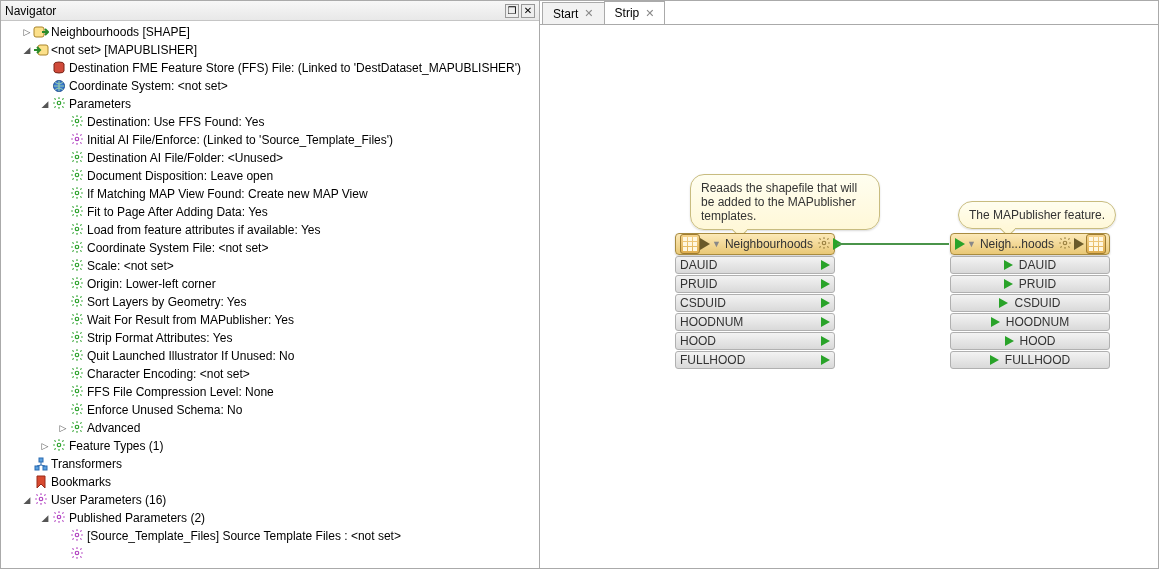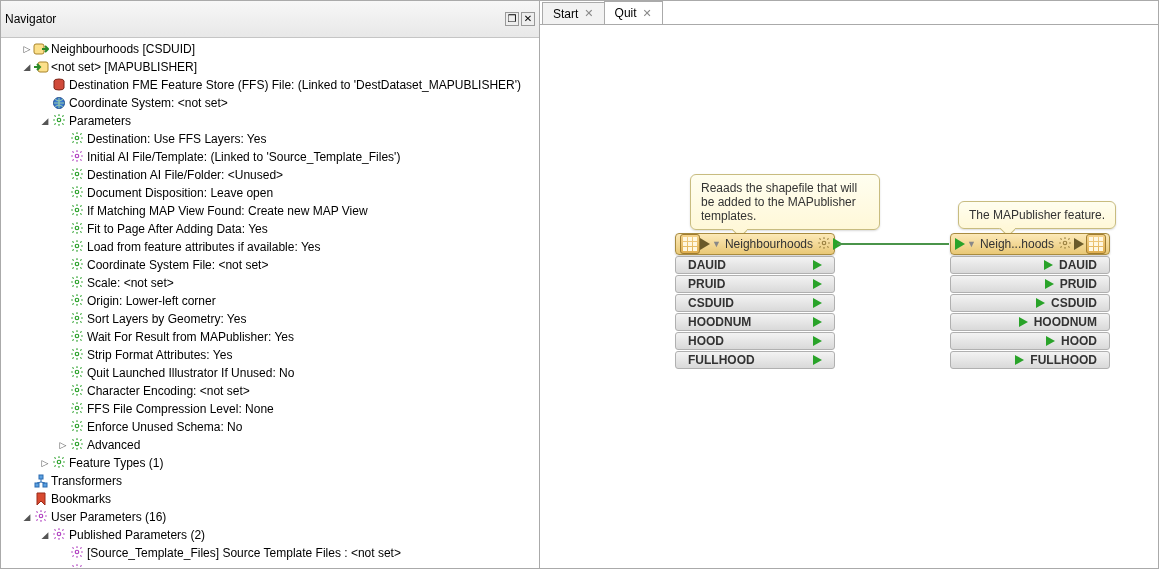--- a/index.html
+++ b/index.html
@@ -1,20 +1,20 @@
 <!DOCTYPE html>
 <html><head>
 <meta charset="utf-8">
 <style>
 * { box-sizing: border-box; margin: 0; padding: 0; font-family: "Segoe UI", Tahoma, sans-serif; font-size: 12px; }
 body { background: #fff; width: 1159px; height: 569px; display: flex; overflow: hidden; }
 .panel { border: 1px solid #aaa; display: flex; flex-direction: column; }
 .navigator { width: 540px; height: 100%; }
 .main-area { flex: 1; height: 100%; display: flex; flex-direction: column; border-left: none; }
-.panel-header { background: linear-gradient(#f7f7f7,#e8e8e8); border-bottom: 1px solid #c5c5c5; height: 37px; display: flex; align-items: center; padding: 0 4px; }
+.panel-header { background: linear-gradient(#f7f7f7,#e8e8e8); border-bottom: 1px solid #c5c5c5; height: 20px; display: flex; align-items: center; padding: 0 4px; }
 .panel-title { flex: 1; }
 .hdr-btn { width: 14px; height: 14px; border: 1px solid #999; background: #eee; margin-left: 2px; display: flex; align-items: center; justify-content: center; cursor: pointer; font-size: 10px; line-height: 1; }
 .tree-wrap { flex: 1; overflow: auto; position: relative; padding: 2px 0 2px 2px; }
 .tree-wrap::-webkit-scrollbar { width: 16px; }
 .tree-wrap::-webkit-scrollbar-track { background: #f0f0f0; border-left: 1px solid #ddd;}
 .tree-wrap::-webkit-scrollbar-thumb { background: #c2c2c2; border: 1px solid #a0a0a0; }
 .ti { display: flex; align-items: center; height: 18px; white-space: nowrap; cursor: default; }
 .tw { width: 12px; display: flex; align-items: center; justify-content: center; color: #555;}
 .twistyn { font-size: 9px; }
 .ic { width: 16px; height: 16px; display: flex; align-items: center; justify-content: center; margin-right: 2px;}
@@ -28,35 +28,35 @@
 .db svg { fill:#b03030; stroke:#6a1a1a;}
 .globe svg {}
 .xf svg { }
 .bm svg { fill:#d04030; }
 
 .tabbar { height: 24px; display: flex; align-items: flex-end; background: #fff; border-bottom: 1px solid #aaa; padding-left: 2px;}
 .tab { height: 22px; min-width: 54px; padding: 0 10px 0 10px; border: 1px solid #aaa; border-bottom: none; margin-right: -1px; display: flex; align-items:center; background: #f2f2f2; cursor: pointer; position: relative; gap:6px;}
 .tab.active { background: #fff; height: 23px; z-index: 2; }
 .tab .close { color:#888; font-size:11px;}
 .canvas { flex:1; position:relative; overflow:hidden; background:#fff; }
-.callout { position:absolute; background: linear-gradient(#fffef0,#fff8d8); border:1px solid #c8bc80; border-radius:6px; padding:6px 10px; font-size:11.5px; color:#333; box-shadow: 0 1px 2px rgba(0,0,0,0.15); max-width: 190px;}
+.callout { position:absolute; background: linear-gradient(#fffef0,#fff8d8); border:1px solid #c8bc80; border-radius:14px; padding:6px 10px; font-size:11.5px; color:#333; box-shadow: 0 1px 2px rgba(0,0,0,0.15); max-width: 190px;}
 .callout .tail { position:absolute; left:40px; bottom:-8px; width:16px; height:8px; overflow:hidden;}
 .callout .tail::before { content:""; position:absolute; width:12px; height:12px; background:#fff8d8; border:1px solid #c8bc80; transform:rotate(45deg); top:-8px; left:2px;}
 .nodebox { position:absolute; display:flex; flex-direction:column; }
 .nodehead { height:22px; display:flex; align-items:center; background: linear-gradient(#fce9b8,#e9c876); border:1px solid #a88b40; border-radius:4px; box-shadow:0 1px 2px rgba(0,0,0,0.2); padding:0 4px; gap:2px;}
 .nodehead .title { font-weight:500; color:#333; padding:0 2px;}
 .nodehead .tri { color:#888; font-size:9px;}
 .nodehead .endicon { width:20px; height:18px; display:flex; align-items:center; justify-content:center;}
 .gearicon svg { stroke:#9a8040; fill:none;}
 .tableicon { background:linear-gradient(#f5d38b,#dfae50); border:1px solid #a07d30; border-radius:3px; width:22px; height:20px; display:grid; grid-template-columns:repeat(3,1fr); grid-template-rows:repeat(3,1fr); gap:1px; padding:2px;}
 .tableicon div{ background:#fff7e0;}
 .port-arrow { width:0; height:0; border-top:6px solid transparent; border-bottom:6px solid transparent;}
 .port-out { border-left:10px solid #333;}
 .attrlist { margin-top:1px; display:flex; flex-direction:column; gap:1px;}
-.attr { height:18px; background: linear-gradient(#f3f3f3,#d9d9d9); border:1px solid #b0b0b0; border-radius:3px; display:flex; align-items:center; padding:0 12px; justify-content: flex-end; font-weight: bold;}
+.attr { height:18px; background: linear-gradient(#f3f3f3,#d9d9d9); border:1px solid #b0b0b0; border-radius:3px; display:flex; align-items:center; padding:0 4px; justify-content: center;}
 .attr .atxt { color:#333;}
 .attr .aarr { width:0; height:0; border-top:5px solid transparent; border-bottom:5px solid transparent; border-left:9px solid #29a329;}
 .attr.reader .aarr { margin-left:auto;}
 .attr.writer { }
 .attr.writer .aarr { margin-right:6px;}
 .conn { position:absolute; height:2px; background:#4a944a; }
 </style>
 </head>
 <body>
 
@@ -71,21 +71,21 @@
         <span class="ind" style="width: 18px;"></span>
         <span class="tw">
           <span class="twistyn">▷</span>
         </span>
         <span class="ic dataset-in">
           <svg width="16" height="14">
             <rect x="1" y="2" width="10" height="10" rx="2" fill="#fce08a" stroke="#a8842a"></rect>
             <path d="M9 7 L15 7 M12 4 L15 7 L12 10" stroke="#2a8a2a" stroke-width="2" fill="none"></path>
           </svg>
         </span>
-        <span class="lbl">Neighbourhoods [CSDUID]</span>
+        <span class="lbl">Neighbourhoods [SHAPE]</span>
       </div>
       <div class="ti">
         <span class="ind" style="width: 18px;"></span>
         <span class="tw">
           <span class="twistyn">◢</span>
         </span>
         <span class="ic dataset-out">
           <svg width="16" height="14">
             <rect x="5" y="2" width="10" height="10" rx="2" fill="#fce08a" stroke="#a8842a"></rect>
             <path d="M1 7 L7 7 M4 4 L7 7 L4 10" stroke="#2a8a2a" stroke-width="2" fill="none"></path>
@@ -130,32 +130,32 @@
       </div>
       <div class="ti">
         <span class="ind" style="width: 54px;"></span>
         <span class="tw"></span>
         <span class="ic gear-g">
           <span class="gear-g"><svg width="14" height="14" viewBox="0 0 24 24" stroke-width="2">
               <circle cx="12" cy="12" r="3"></circle>
               <path d="M12 2v3M12 19v3M4.2 4.2l2.1 2.1M17.7 17.7l2.1 2.1M2 12h3M19 12h3M4.2 19.8l2.1-2.1M17.7 6.3l2.1-2.1"></path>
             </svg></span>
         </span>
-        <span class="lbl">Destination: Use FFS Layers: Yes</span>
+        <span class="lbl">Destination: Use FFS Found: Yes</span>
       </div>
       <div class="ti">
         <span class="ind" style="width: 54px;"></span>
         <span class="tw"></span>
         <span class="ic gear-p">
           <span class="gear-p"><svg width="14" height="14" viewBox="0 0 24 24" stroke-width="2">
               <circle cx="12" cy="12" r="3"></circle>
               <path d="M12 2v3M12 19v3M4.2 4.2l2.1 2.1M17.7 17.7l2.1 2.1M2 12h3M19 12h3M4.2 19.8l2.1-2.1M17.7 6.3l2.1-2.1"></path>
             </svg></span>
         </span>
-        <span class="lbl">Initial AI File/Template: (Linked to 'Source_Template_Files')</span>
+        <span class="lbl">Initial AI File/Enforce: (Linked to 'Source_Template_Files')</span>
       </div>
       <div class="ti">
         <span class="ind" style="width: 54px;"></span>
         <span class="tw"></span>
         <span class="ic gear-g">
           <span class="gear-g"><svg width="14" height="14" viewBox="0 0 24 24" stroke-width="2">
               <circle cx="12" cy="12" r="3"></circle>
               <path d="M12 2v3M12 19v3M4.2 4.2l2.1 2.1M17.7 17.7l2.1 2.1M2 12h3M19 12h3M4.2 19.8l2.1-2.1M17.7 6.3l2.1-2.1"></path>
             </svg></span>
         </span>
@@ -414,21 +414,21 @@
     </div>
 </div>
 
 <div class="panel main-area">
   <div class="tabbar" id="tabbar">
       <div class="tab">
         <span>Start</span>
         <span class="close">✕</span>
       </div>
       <div class="tab active">
-        <span>Quit</span>
+        <span>Strip</span>
         <span class="close">✕</span>
       </div>
     </div>
   <div class="canvas">
 
     <div class="callout" style="left:150px; top:149px;">
       <span>Reaads the shapefile that will be added to the MAPublisher templates.</span>
       <div class="tail"></div>
     </div>
 

